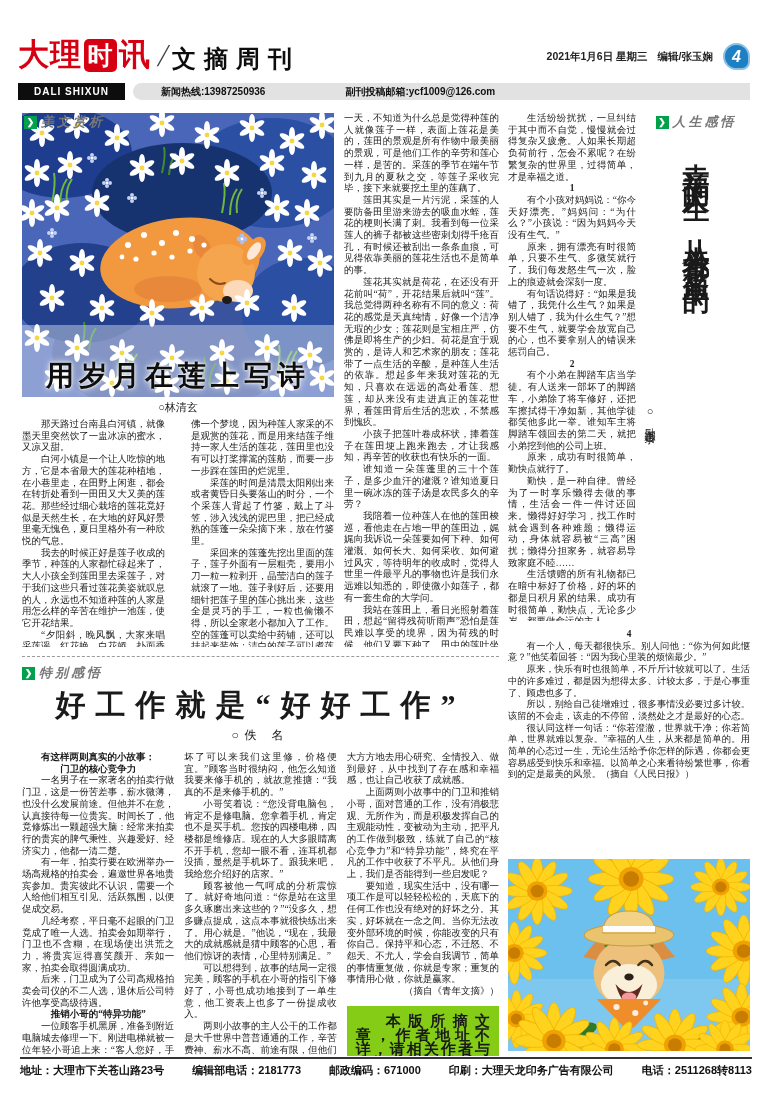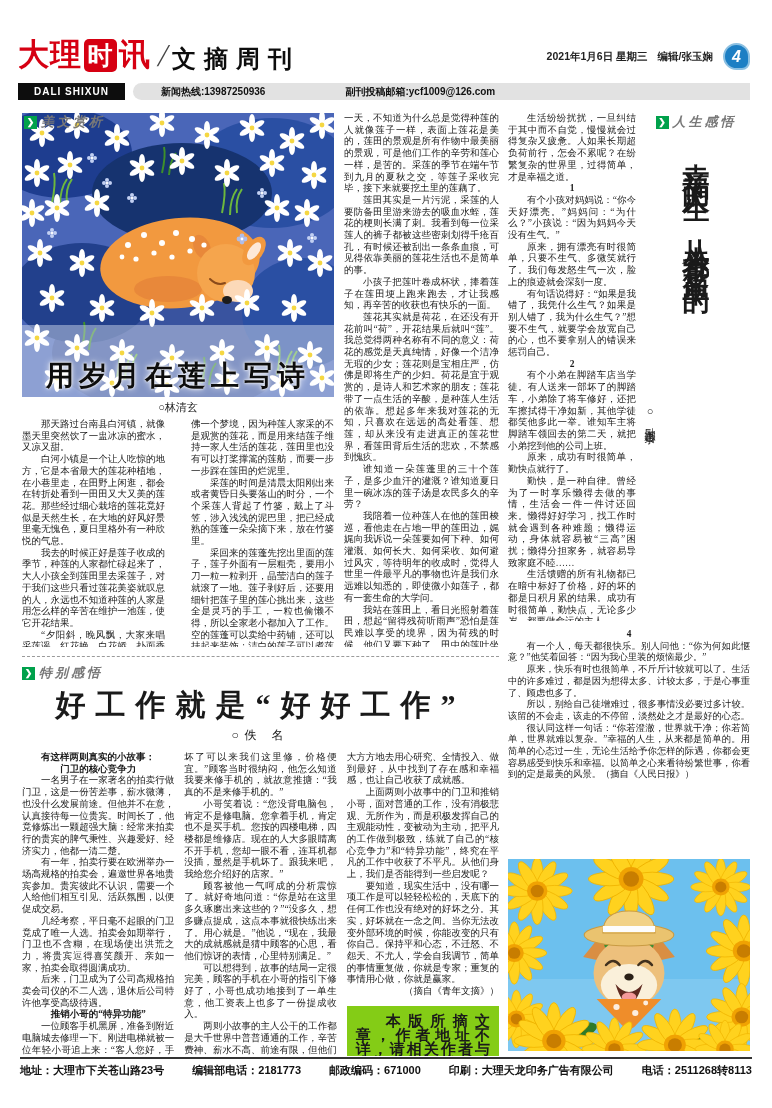--- a/index.html
+++ b/index.html
@@ -263,22 +263,22 @@
                   <p class="pt-p">采莲的时间是清晨太阳刚出来或者黄昏日头要落山的时分，一个个采莲人背起了竹篓，戴上了斗笠，涉入浅浅的泥巴里，把已经成熟的莲蓬一朵朵摘下来，放在竹篓里。</p>
                   <p class="pt-p">采回来的莲蓬先挖出里面的莲子，莲子外面有一层粗壳，要用小刀一粒一粒剥开，晶莹洁白的莲子就滚了一地。莲子剥好后，还要用细针把莲子里的莲心挑出来，这些全是灵巧的手工，一粒也偷懒不得，所以全家老小都加入了工作。空的莲蓬可以卖给中药铺，还可以挂起来装饰；洁白的莲子可以煮莲子汤，做许多可口的菜肴；苦的莲心则能煮苦茶，既降火又提神。</p>
                 </div>
             </div>
           </div>
           <div class="a1-right bodytext" style="position:relative;">
             <div style="position:absolute; top:-292px; left:-330px;" class="tag"></div>
             <div>
                 <p class="pt-cont">一天，不知道为什么总是觉得种莲的人就像莲子一样，表面上莲花是美的，莲田的景观是所有作物中最美丽的景观，可是他们工作的辛劳和莲心一样，是苦的。采莲的季节在端午节到九月的夏秋之交，等莲子采收完毕，接下来就要挖土里的莲藕了。</p>
                 <p class="pt-p">莲田其实是一片污泥，采莲的人要防备田里游来游去的吸血水蛭，莲花的梗则长满了刺。我看到每一位采莲人的裤子都被这些密刺划得千疮百孔，有时候还被刮出一条条血痕，可见得依靠美丽的莲花生活也不是简单的事。</p>
+                <p class="pt-p">莲花其实就是荷花，在还没有开花前叫“荷”，开花结果后就叫“莲”。我总觉得两种名称有不同的意义：荷花的感觉是天真纯情，好像一个洁净无瑕的少女；莲花则是宝相庄严，仿佛是即将生产的少妇。荷花是宜于观赏的，是诗人和艺术家的朋友；莲花带了一点生活的辛酸，是种莲人生活的依靠。想起多年来我对莲花的无知，只喜欢在远远的高处看莲、想莲，却从来没有走进真正的莲花世界，看莲田背后生活的悲欢，不禁感到愧疚。</p>
                 <p class="pt-p">小孩子把莲叶卷成杯状，捧着莲子在莲田埂上跑来跑去，才让我感知，再辛苦的收获也有快乐的一面。</p>
-                <p class="pt-p">莲花其实就是荷花，在还没有开花前叫“荷”，开花结果后就叫“莲”。我总觉得两种名称有不同的意义：荷花的感觉是天真纯情，好像一个洁净无瑕的少女；莲花则是宝相庄严，仿佛是即将生产的少妇。荷花是宜于观赏的，是诗人和艺术家的朋友；莲花带了一点生活的辛酸，是种莲人生活的依靠。想起多年来我对莲花的无知，只喜欢在远远的高处看莲、想莲，却从来没有走进真正的莲花世界，看莲田背后生活的悲欢，不禁感到愧疚。</p>
                 <p class="pt-p">谁知道一朵莲蓬里的三十个莲子，是多少血汗的灌溉？谁知道夏日里一碗冰冻的莲子汤是农民多久的辛劳？</p>
                 <p class="pt-p">我陪着一位种莲人在他的莲田梭巡，看他走在占地一甲的莲田边，娓娓向我诉说一朵莲要如何下种、如何灌溉、如何长大、如何采收、如何避过风灾，等待明年的收成时，觉得人世里一件最平凡的事物也许是我们永远难以知悉的，即使微小如莲子，都有一套生命的大学问。</p>
                 <p class="pt-p">我站在莲田上，看日光照射着莲田，想起“留得残荷听雨声”恐怕是莲民难以享受的境界，因为荷残的时候，他们又要下种了。田中的莲叶坐着结成一片，站着也叠成一片，在田里交缠不清。我们用一些空虚清灵的诗歌来歌颂“莲叶何田田”的美，永远也不及种莲的人用他们的岁月和血汗在莲叶上写诗吧！（摘自《林清玄散文集》）</p>
               </div>
           </div>
         </div>
         <div class="tag" style="position:absolute; top:113px; left:24px;">
           <span class="tag-arrow">❯</span>
           <span class="tag-label">美文赏析</span>
         </div>

